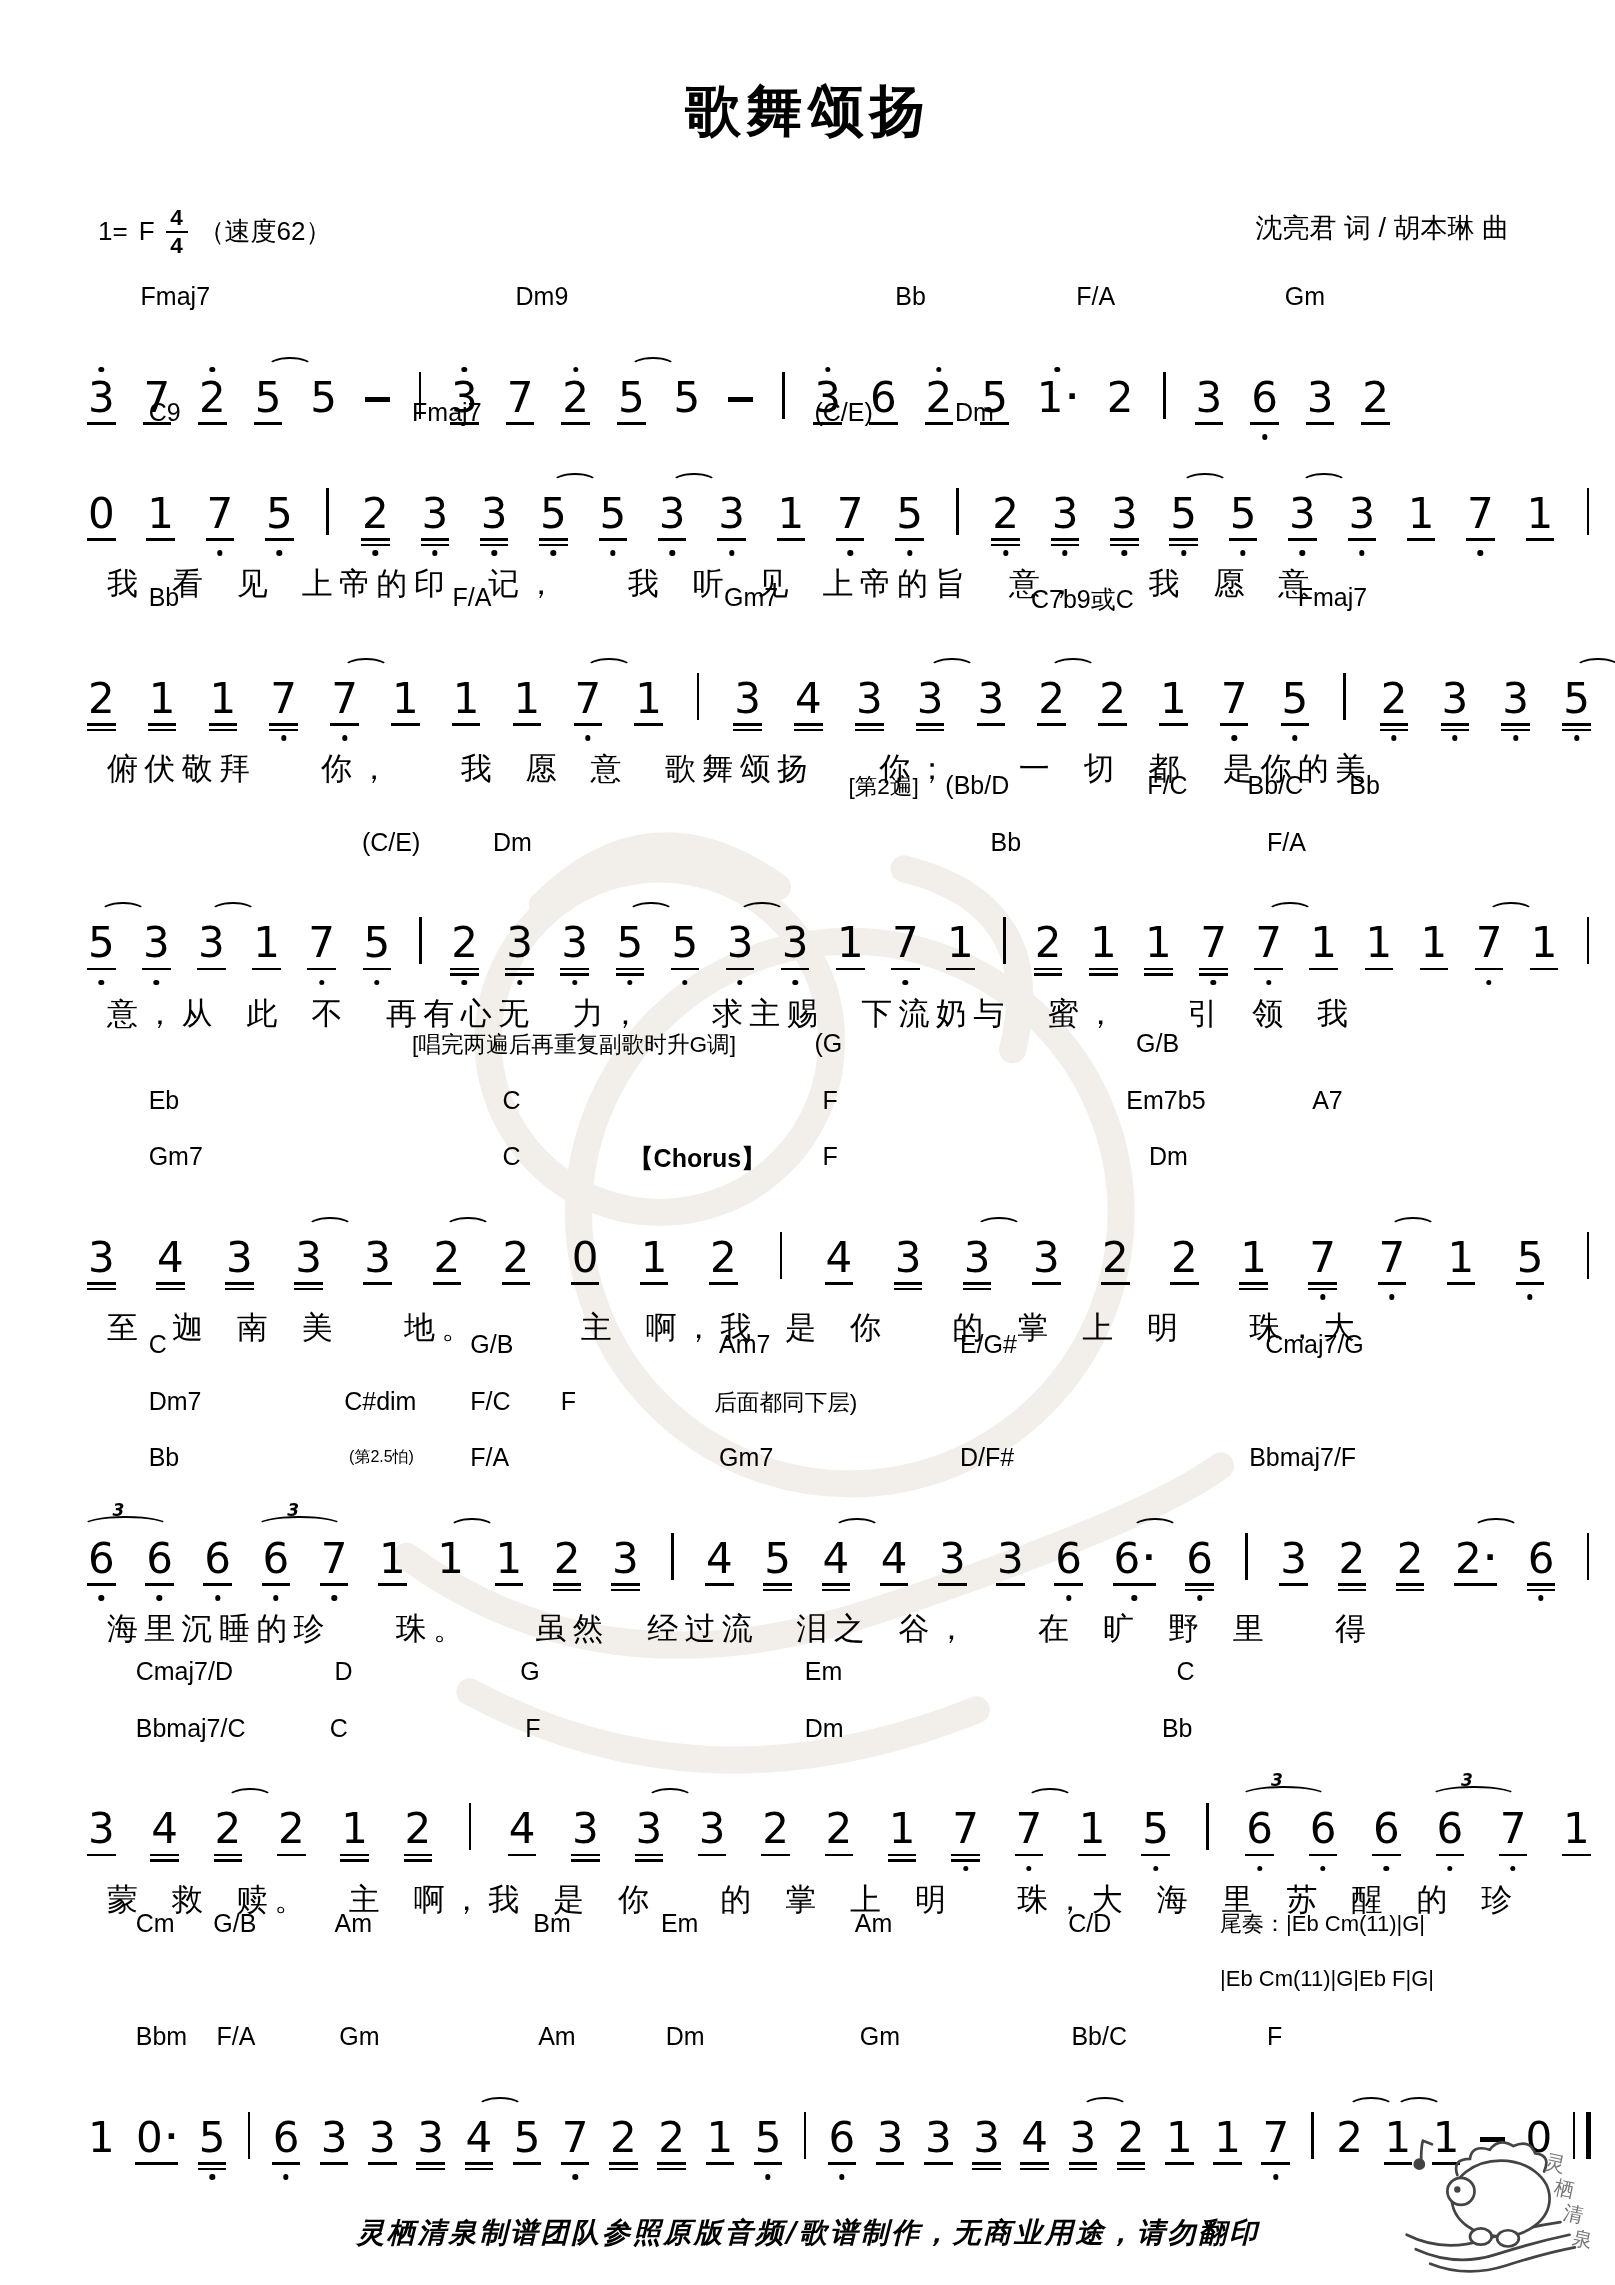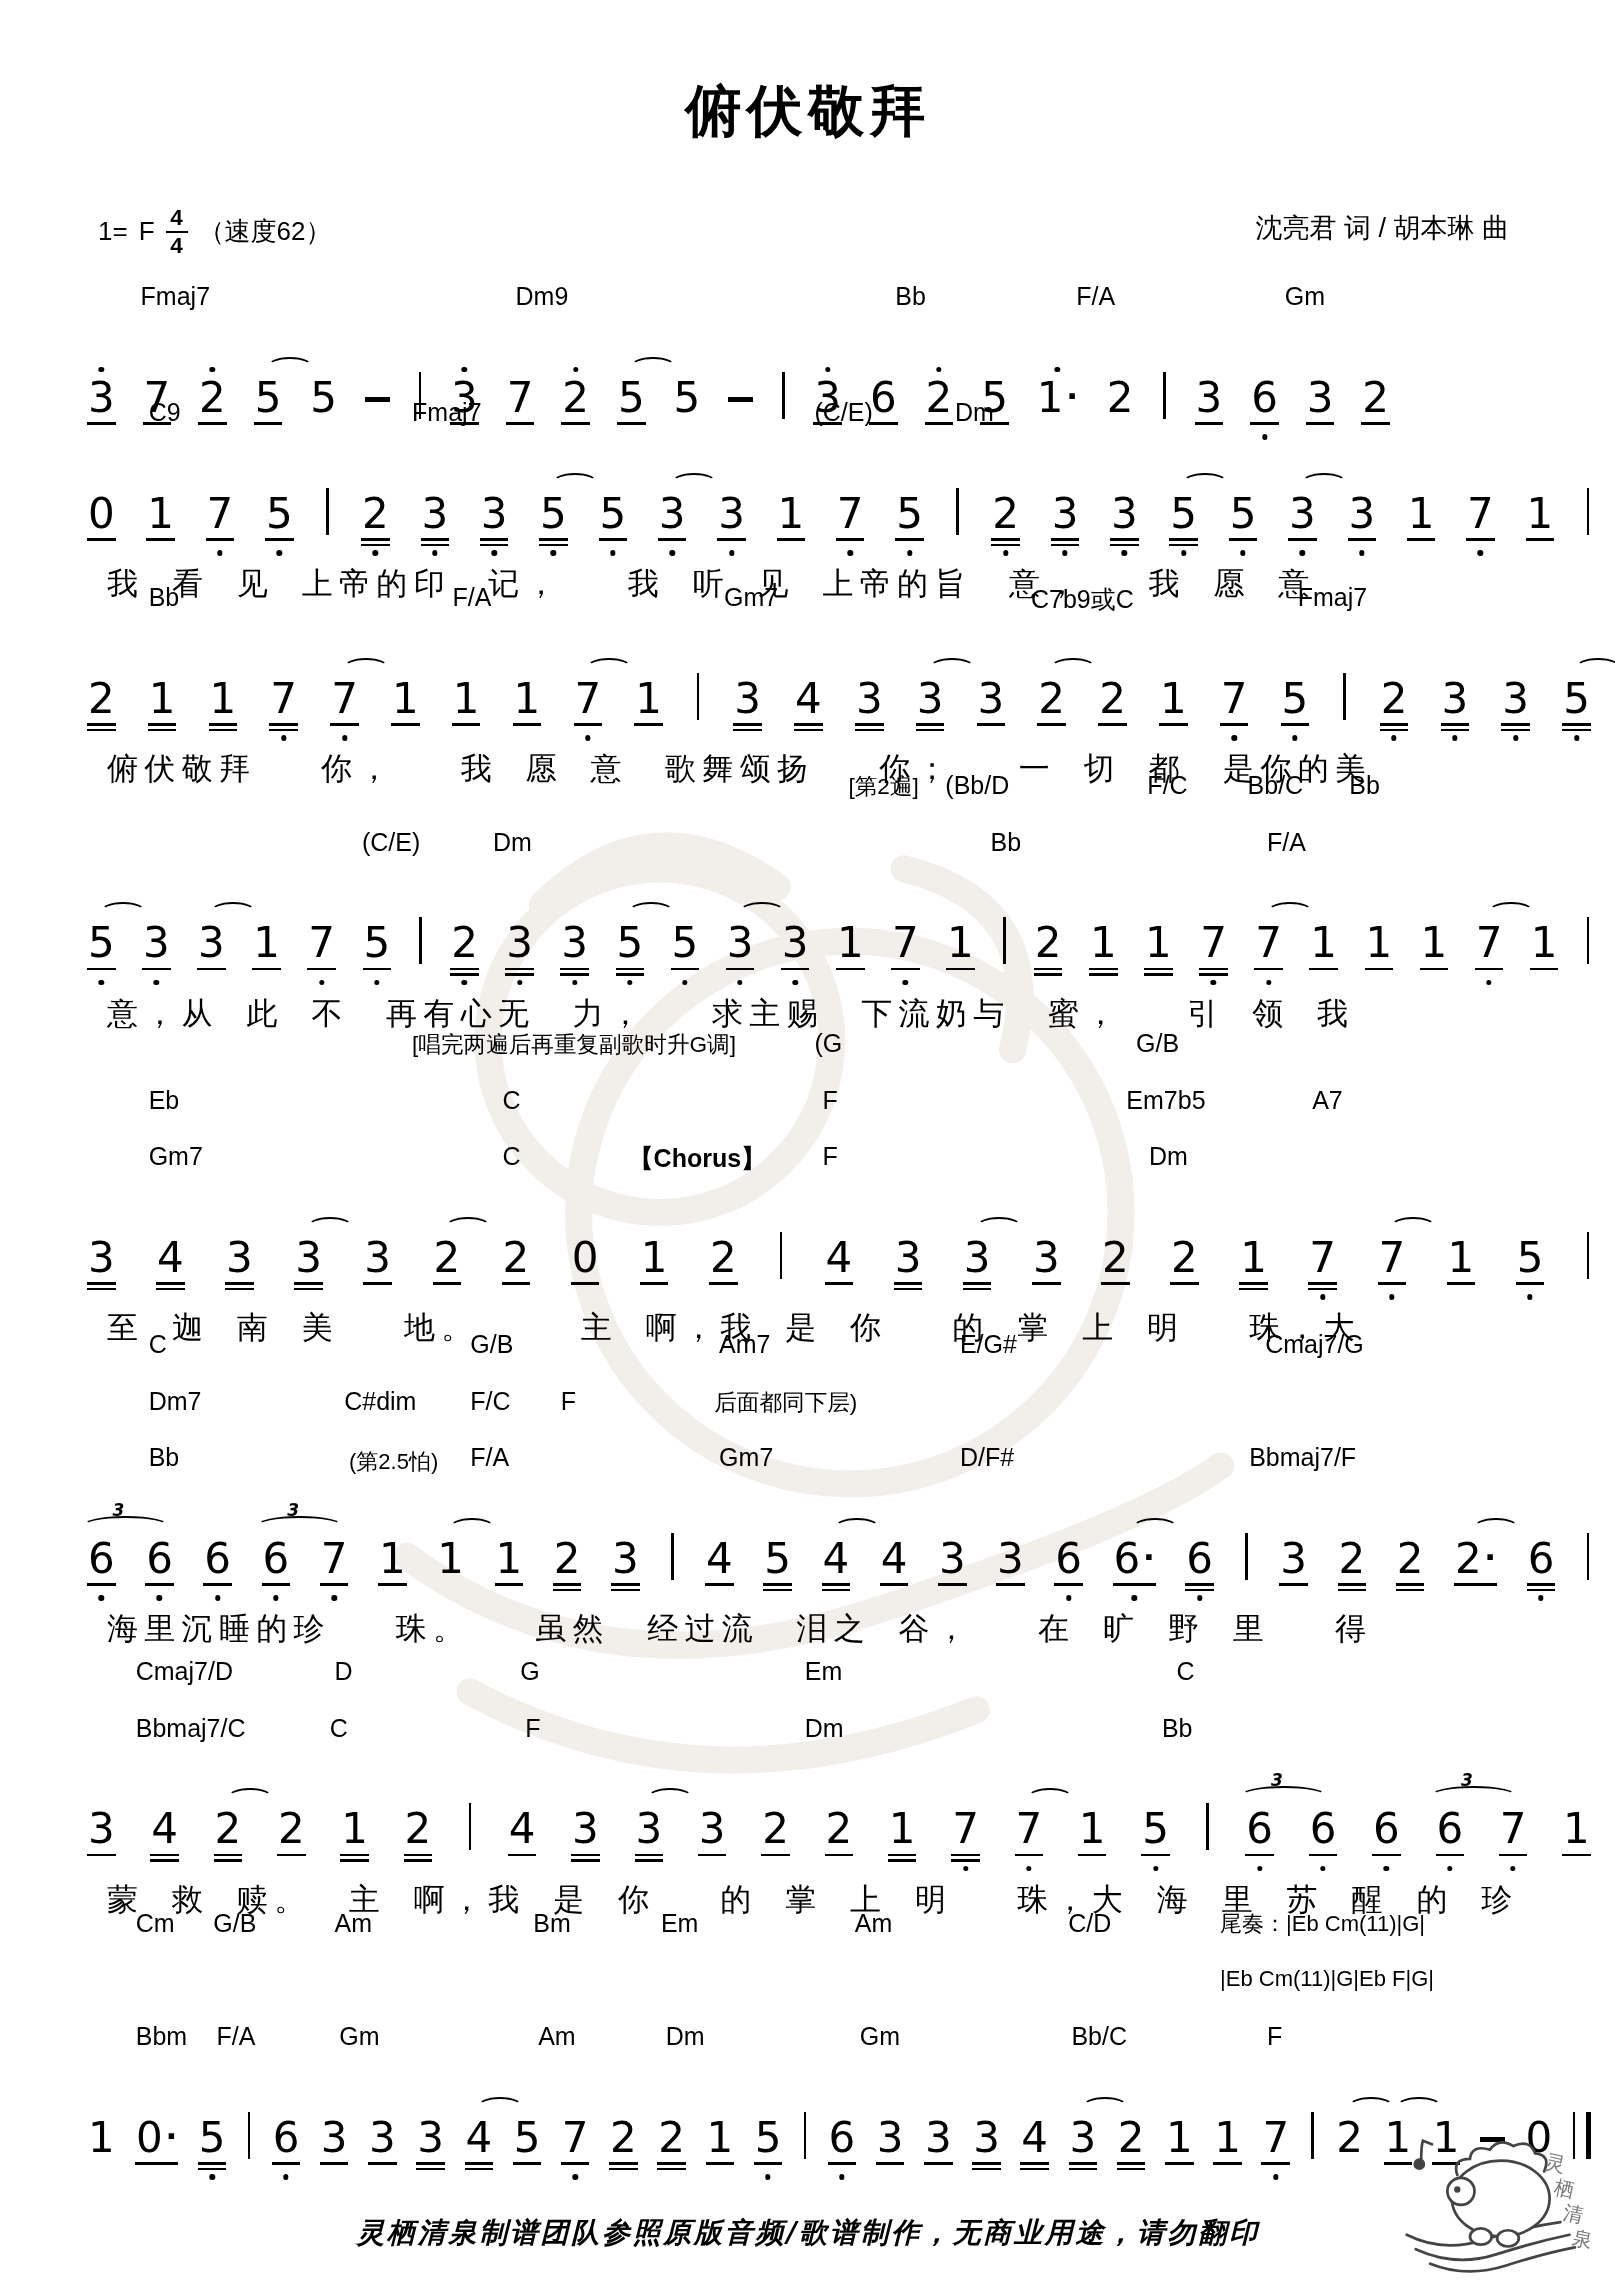--- a/index.html
+++ b/index.html
@@ -13,21 +13,21 @@
   .frac{display:inline-flex;flex-direction:column;align-items:center;font-weight:bold;
         font-size:22.6px;line-height:1.05;}
   .fbar{width:22px;height:2.7px;background:#000;margin:0.9px 0;}
   .subtitle{position:absolute;left:0;right:0;top:12.7px;text-align:center;font-size:27px;}
   .credits{position:absolute;right:107px;top:12.7px;font-size:27px;}
   
   .sys{position:absolute;left:0;right:0;}
   .crow{position:relative;height:33px;margin-bottom:23.5px;font-size:25px;}
   .chord{position:absolute;top:0;white-space:nowrap;}
   .ann{font-size:22.6px;}
-  .ann-sm{font-size:22px;top:3.6px;}
+  .ann-sm{font-size:16px;top:3.6px;}
   .chorus{font-weight:bold;}
   .tail{font-size:22px;}
   .nrow{display:flex;justify-content:space-between;align-items:flex-end;
         padding:33px 25px 23.5px 87px;}
   .nrow.short{padding-right:226px;}
   .nt{position:relative;display:inline-block;font-size:42px;line-height:1;
       font-family:"DejaVu Sans",sans-serif;padding:0 0.9px;}
   .dg{display:inline-block;}
   .aug{display:inline-block;font-size:31px;font-weight:bold;margin-left:2.7px;transform:translateY(-5.4px);}
   .ul1{position:absolute;left:0;right:0;bottom:-6.3px;height:2.4px;background:#000;}
@@ -59,21 +59,21 @@
     <g fill="none" stroke="#f2efeb" stroke-width="30" stroke-linecap="round">
       <circle cx="430" cy="330" r="190"></circle>
       <circle cx="640" cy="520" r="300"></circle>
       <path d="M150 900 q220 160 520 60 t380 -160"></path>
       <path d="M220 1050 q260 140 560 20"></path>
       <path d="M300 180 q120 -120 260 -20"></path>
       <path d="M700 140 q160 40 120 200"></path>
     </g>
   </svg>
 
-  <div class="title">俯伏敬拜</div>
+  <div class="title">歌舞颂扬</div>
 
   <div class="metaRow">
     <div class="keyArea">
       <span>1=</span>
       <span>F</span>
       <span class="frac">
         <span>4</span>
         <span class="fbar"></span>
         <span>4</span>
       </span>

